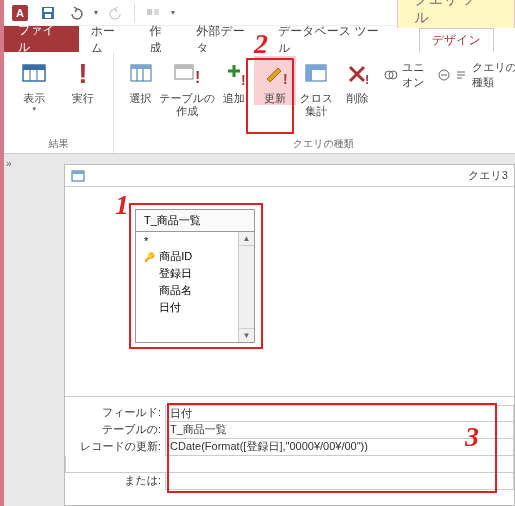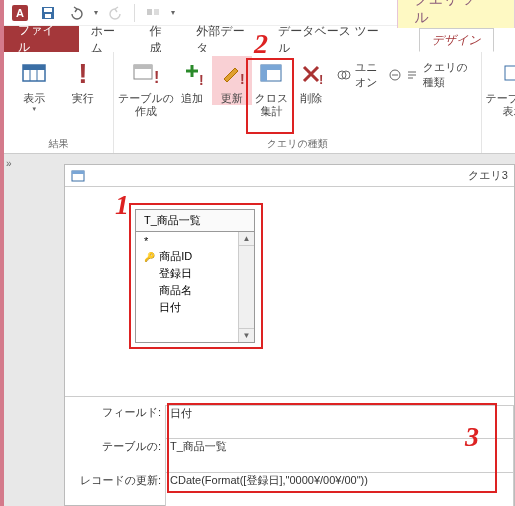--- a/index.html
+++ b/index.html
@@ -12,21 +12,21 @@
 .qat-icon { width:20px; height:20px; display:flex; align-items:center; justify-content:center; font-size:12px; color:#555; }
 .qat-sep { width:1px; height:18px; background:#ddd; }
 .chev { font-size:8px; color:#666; }
 
 
 .tabs { height:26px; display:flex; align-items:flex-end; background:#fff; }
 .tab-file { height:26px; padding:0 14px; background:#a4373a; color:#fff; display:flex; align-items:center; font-size:12px; }
 .tab { height:24px; padding:0 12px; display:flex; align-items:center; font-size:12px; color:#444; cursor:pointer; }
 .context-group { margin-left:auto; display:flex; flex-direction:column; align-items:center; }
 .context-label { font-size:14px; padding:1px 16px; background:#fef9c3; color:#8a5a7a; border:1px solid #e6c5da; border-bottom:none; }
-.tab-active { border:1px solid #ccc; border-bottom:1px solid #fff; background:#fff; color:#a4373a;font-style:italic; }
+.tab-active { border:1px solid #ccc; border-bottom:1px solid #fff; background:#fff; color:#a4373a; }
 
 
 .ribbon { height:102px; border-bottom:1px solid #ccc; background:#fff; display:flex; }
 .grp { display:flex; flex-direction:column; border-right:1px solid #e5e5e5; }
 .grp-body { flex:1; display:flex; align-items:flex-start; padding:4px 6px; }
 .grp-label { font-size:10px; text-align:center; color:#666; padding-bottom:2px; }
 .big-btn { display:flex; flex-direction:column; align-items:center; width:52px; padding-top:2px; cursor:pointer; }
 .big-btn .ico { width:32px; height:32px; display:flex; align-items:center; justify-content:center; }
 .big-btn .lbl { font-size:11px; text-align:center; color:#444; margin-top:2px; line-height:1.2; }
 .big-btn .ar { font-size:7px; color:#666; }
@@ -51,21 +51,21 @@
 .key { color:#d4a017; font-size:9px; }
 .tbl-sb { width:16px; background:#f0f0f0; border-left:1px solid #ccc; display:flex; flex-direction:column; }
 .tbl-sb .a { height:14px; display:flex; align-items:center; justify-content:center; font-size:8px; color:#666; border-bottom:1px solid #ccc; }
 .tbl-sb .tr { flex:1; }
 .tbl-sb .b { height:14px; display:flex; align-items:center; justify-content:center; font-size:8px; color:#666; border-top:1px solid #ccc; }
 .red-frame { position:absolute; border:2px solid #d22; pointer-events:none; }
 .anno { position:absolute; font:italic bold 28px Georgia,serif; color:#d22; }
 
 
 .grid { position:relative; padding:8px 0 0 0; }
-.grid-row { display:flex; font-size:11px; height:34px; }
+.grid-row { display:flex; font-size:11px; height:17px; }
 .grid-lbl { width:100px; text-align:right; padding-right:4px; color:#333; }
 .grid-val { flex:1; border:1px solid #ccc; border-top:none; padding:0 4px; color:#333; background:#fff; }
 .grid-row:first-child .grid-val { border-top:1px solid #ccc; }
 .grid-cell-col2 { width:340px; }
 
 svg { display:block; }
 </style>
 </head>
 <body>
 
@@ -155,20 +155,31 @@
               </svg>
             </span>
           <span class="lbl">実行</span>
         </div>
       </div>
       <div class="grp-label">結果</div>
     </div>
 
     <div class="grp" style="flex:1">
       <div class="grp-body">
+        <div class="big-btn">
+          <span class="ico">
+              <svg width="26" height="26">
+                <rect x="3" y="4" width="20" height="16" fill="none" stroke="#3a6ea5"></rect>
+                <rect x="3" y="4" width="20" height="4" fill="#7aa6d6"></rect>
+                <line x1="9" y1="8" x2="9" y2="20" stroke="#3a6ea5"></line>
+                <line x1="15" y1="8" x2="15" y2="20" stroke="#3a6ea5"></line>
+              </svg>
+            </span>
+          <span class="lbl">選択</span>
+        </div>
         <div class="big-btn">
           <span class="ico">
               <svg width="28" height="26">
                 <rect x="2" y="4" width="18" height="14" fill="none" stroke="#888"></rect>
                 <rect x="2" y="4" width="18" height="4" fill="#bbb"></rect>
                 <text x="22" y="22" font-size="16" fill="#a4373a" font-weight="bold">!</text>
               </svg>
             </span>
           <span class="lbl" style="white-space:pre">テーブルの
 作成</span>

